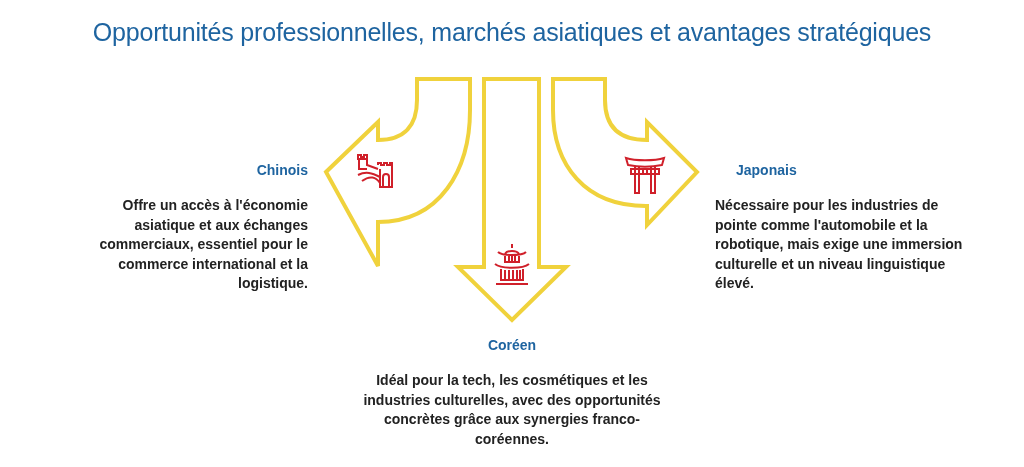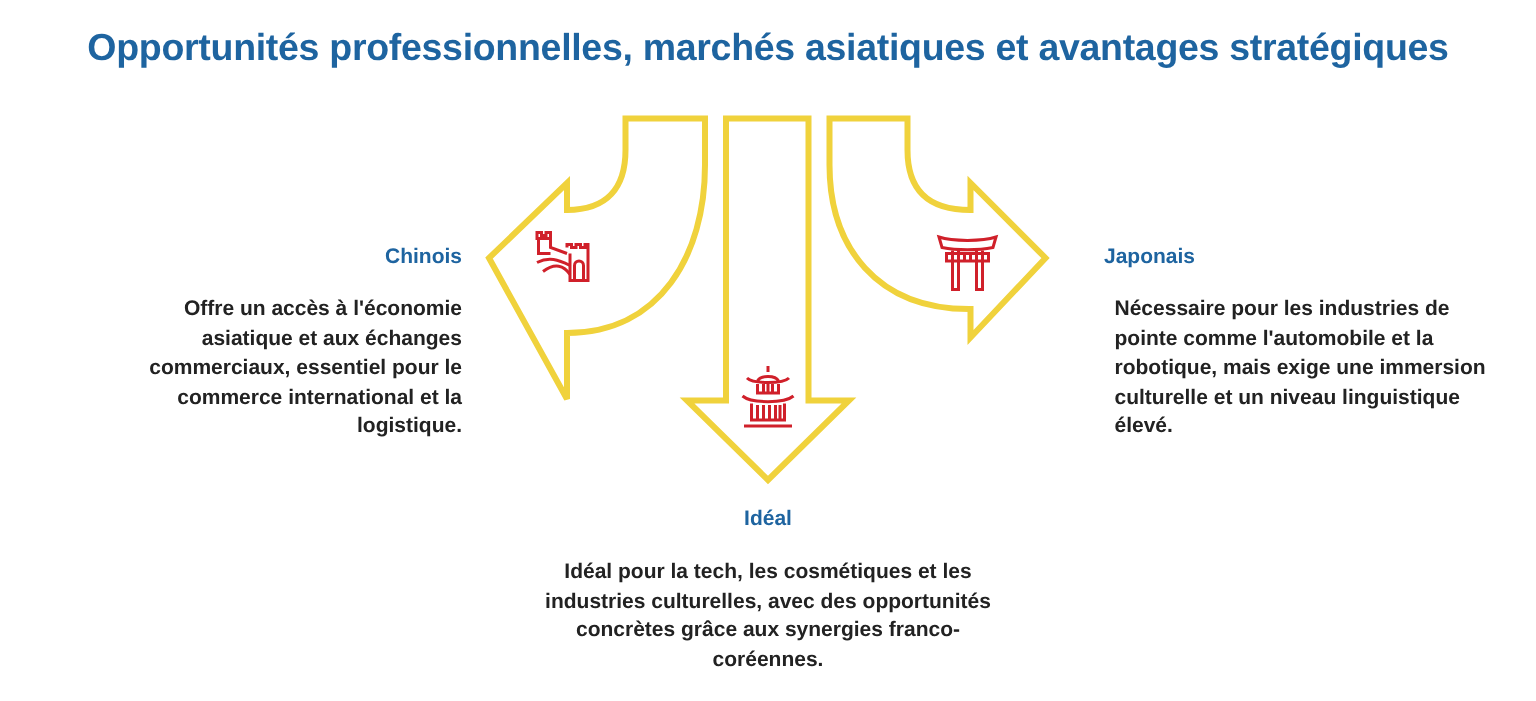--- a/index.html
+++ b/index.html
@@ -1,27 +1,27 @@
 <!DOCTYPE html>
 <html><head>
 <meta charset="utf-8">
 <style>
   html, body { margin: 0; padding: 0; background: #ffffff; }
   body { width: 1024px; height: 467px; position: relative; overflow: hidden;
          font-family: "Liberation Sans", "DejaVu Sans", sans-serif; color: #1a1a1a; }
   .title { position: absolute; left: 0; top: 18px; width: 1024px; text-align: center;
-           font-size: 25px; font-weight: bold; color: #1e64a0; letter-spacing: -0.2px; }
+           font-size: 25px; font-weight: normal; color: #1e64a0; letter-spacing: -0.2px; }
   svg.diagram { position: absolute; left: 0; top: 0; }
   .label { position: absolute; font-size: 14px; font-weight: bold; color: #1e64a0; }
   .desc { position: absolute; font-size: 14px; line-height: 19.5px; color: #222222; font-weight: bold; }
   .left-block .label, .left-block .desc { text-align: right; }
   #label-chinois { right: 716px; top: 162px; text-align: right; }
   #desc-chinois { right: 716px; top: 196px; width: 230px; }
   #label-japonais { left: 736px; top: 162px; }
-  #desc-japonais { left: 715px; top: 196px; width: 250px; margin-left: 28px; }
+  #desc-japonais { left: 715px; top: 196px; width: 250px; }
   #label-coreen { left: 362px; width: 300px; text-align: center; top: 337px; }
   #desc-coreen { left: 352px; width: 320px; text-align: center; top: 371px; }
 </style>
 </head>
 <body>
 
 <div class="title">Opportunités professionnelles, marchés asiatiques et avantages stratégiques</div>
 
 <svg class="diagram" width="1024" height="467" viewBox="0 0 1024 467">
 
@@ -67,20 +67,20 @@
     <path d="M26 10 L26 36 L30 36 L30 10"></path>
   </g>
 </svg>
 
 <div class="left-block">
   <div class="label" id="label-chinois">Chinois</div>
   <div class="desc" id="desc-chinois">Offre un accès à l'économie asiatique et aux échanges commerciaux, essentiel pour le commerce international et la logistique.</div>
 </div>
 
 <div>
-  <div class="label" id="label-coreen">Idéal</div>
+  <div class="label" id="label-coreen">Coréen</div>
   <div class="desc" id="desc-coreen">Idéal pour la tech, les cosmétiques et les industries culturelles, avec des opportunités concrètes grâce aux synergies franco-coréennes.</div>
 </div>
 
 <div>
   <div class="label" id="label-japonais">Japonais</div>
   <div class="desc" id="desc-japonais">Nécessaire pour les industries de pointe comme l'automobile et la robotique, mais exige une immersion culturelle et un niveau linguistique élevé.</div>
 </div>
 
 </body></html>

